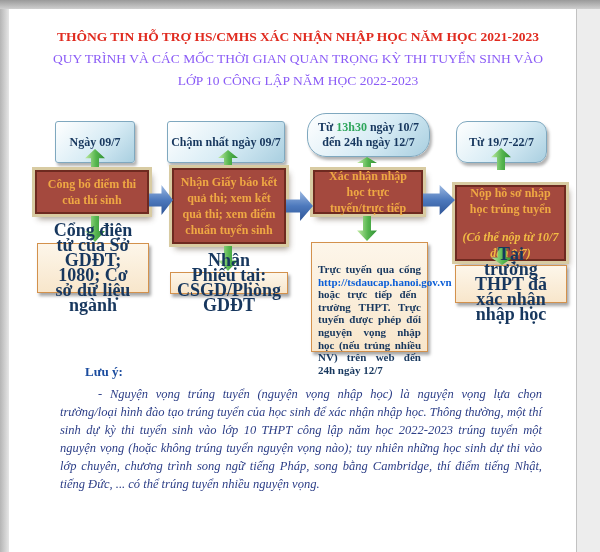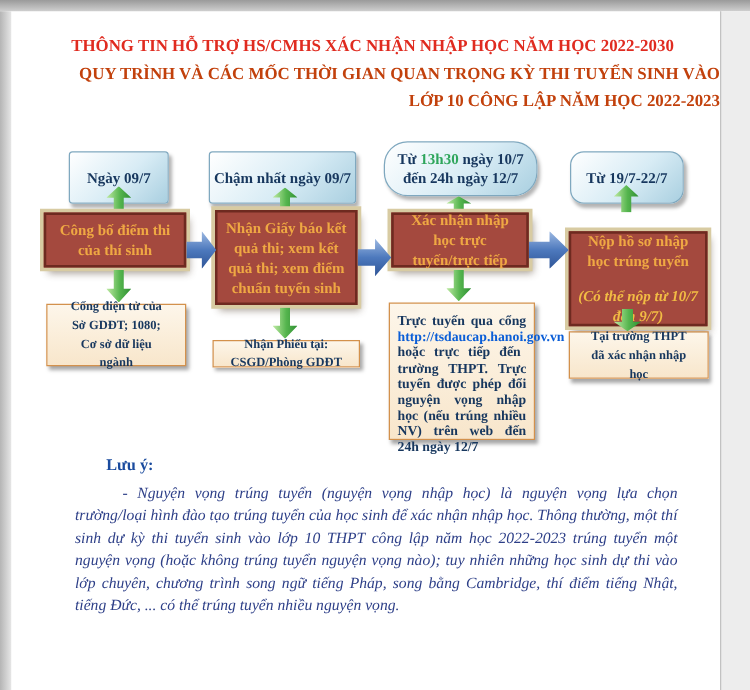--- a/index.html
+++ b/index.html
@@ -12,21 +12,21 @@
   .edge-top{position:absolute;left:0;top:0;width:600px;height:9px;
     background:linear-gradient(180deg,#9a9a9a,#cfcfcf);}
   .edge-left{position:absolute;left:0;top:9px;width:9px;height:543px;
     background:linear-gradient(90deg,#b5b5b5,#e6e6e6);}
   .edge-right{position:absolute;left:576px;top:9px;width:24px;height:543px;
     background:#ededed;border-left:1px solid #c2c2c2;}
 
   
   .title{position:absolute;left:20px;top:26px;width:556px;text-align:center;}
   .title .l1{color:#e02b20;font-weight:bold;font-size:13.5px;line-height:22px;}
-  .title .l2,.title .l3{color:#c2410c;font-weight:bold;font-size:13.5px;line-height:22px;text-align:right;}
+  .title .l2,.title .l3{color:#8b5cf6;font-weight:normal;font-size:13.5px;line-height:22px;}
 
   
   .date-box{
     position:absolute;box-sizing:border-box;
     background:linear-gradient(135deg,#ffffff 0%,#d8ecf5 55%,#a9cfe0 100%);
     border:1px solid #7fa8bf;border-radius:3px;
     box-shadow:2px 3px 3px rgba(0,0,0,.3);
     color:#17375e;font-weight:bold;font-size:12px;line-height:15px;
     display:flex;align-items:center;justify-content:center;text-align:center;
     padding:20px 3px;
@@ -40,26 +40,26 @@
     color:#efa843;font-size:12px;line-height:16px;
     display:flex;flex-direction:column;align-items:center;justify-content:center;
     text-align:center;padding:3px 5px;font-weight:bold;
   }
   .red-box .note{font-style:italic;margin-top:12px;color:#f2bc44;}
   .info-box{
     position:absolute;box-sizing:border-box;
     background:linear-gradient(180deg,#fdf6ea,#f8e6cb);
     border:1px solid #d3914c;
     box-shadow:2px 3px 3px rgba(0,0,0,.35);
-    color:#17375e;font-weight:bold;font-size:10px;line-height:15px;
+    color:#17375e;font-weight:bold;font-size:18px;line-height:15px;
     display:flex;flex-direction:column;align-items:center;justify-content:center;
     text-align:center;padding:3px 13px;
   }
   .info-box.small{font-size:11px;line-height:12.6px;justify-content:flex-start;
-    text-align:justify;display:block;padding:8px 6px;}
+    text-align:justify;display:block;padding:20px 6px;}
   .link{color:#0b5ed7;font-weight:bold;}
 
   
   .arr{position:absolute;}
   .arr-up{
     clip-path:polygon(50% 0,100% 42%,70% 42%,70% 100%,30% 100%,30% 42%,0 42%);
     background:linear-gradient(90deg,#c2eba6 0%,#55b54e 55%,#2f8f33 100%);
   }
   .arr-down{
     clip-path:polygon(50% 100%,100% 58%,70% 58%,70% 0,30% 0,30% 58%,0 58%);
@@ -79,21 +79,21 @@
   .notes p{margin:0 0 6px 0;text-indent:38px;}
 </style>
 </head>
 <body>
 
 <div class="edge-top"></div>
 <div class="edge-left"></div>
 <div class="edge-right"></div>
 
 <div class="title">
-  <div class="l1">THÔNG TIN HỖ TRỢ HS/CMHS XÁC NHẬN NHẬP HỌC NĂM HỌC 2022-2030</div>
+  <div class="l1">THÔNG TIN HỖ TRỢ HS/CMHS XÁC NHẬN NHẬP HỌC NĂM HỌC 2021-2023</div>
   <div class="l2">QUY TRÌNH VÀ CÁC MỐC THỜI GIAN QUAN TRỌNG KỲ THI TUYỂN SINH VÀO</div>
   <div class="l3">LỚP 10 CÔNG LẬP NĂM HỌC 2022-2023</div>
 </div>
 
 <div class="date-box" style="left:55px;top:121px;width:80px;height:27px;">
   <span>Ngày 09/7</span>
 </div>
 <div class="date-box" style="left:167px;top:121px;width:118px;height:37px;">
   <span>Chậm nhất ngày 09/7</span>
 </div>

